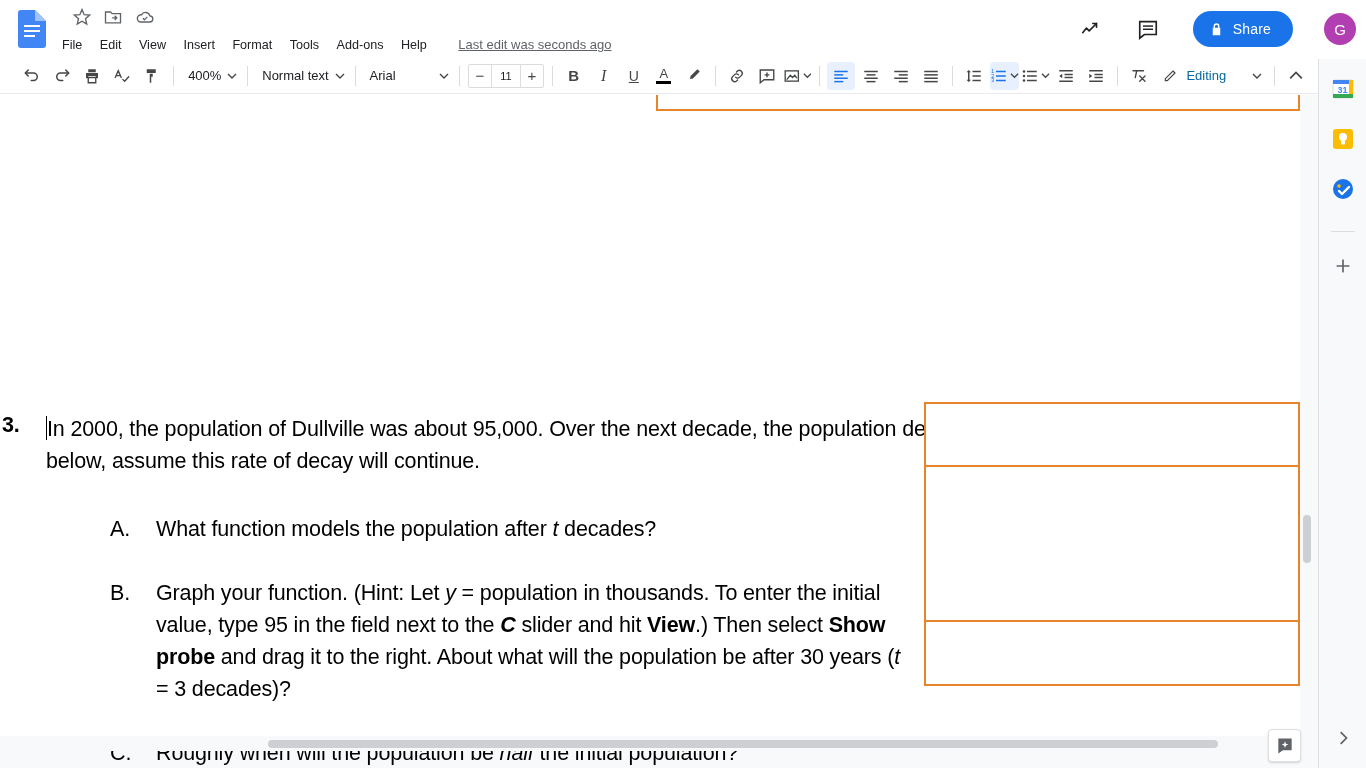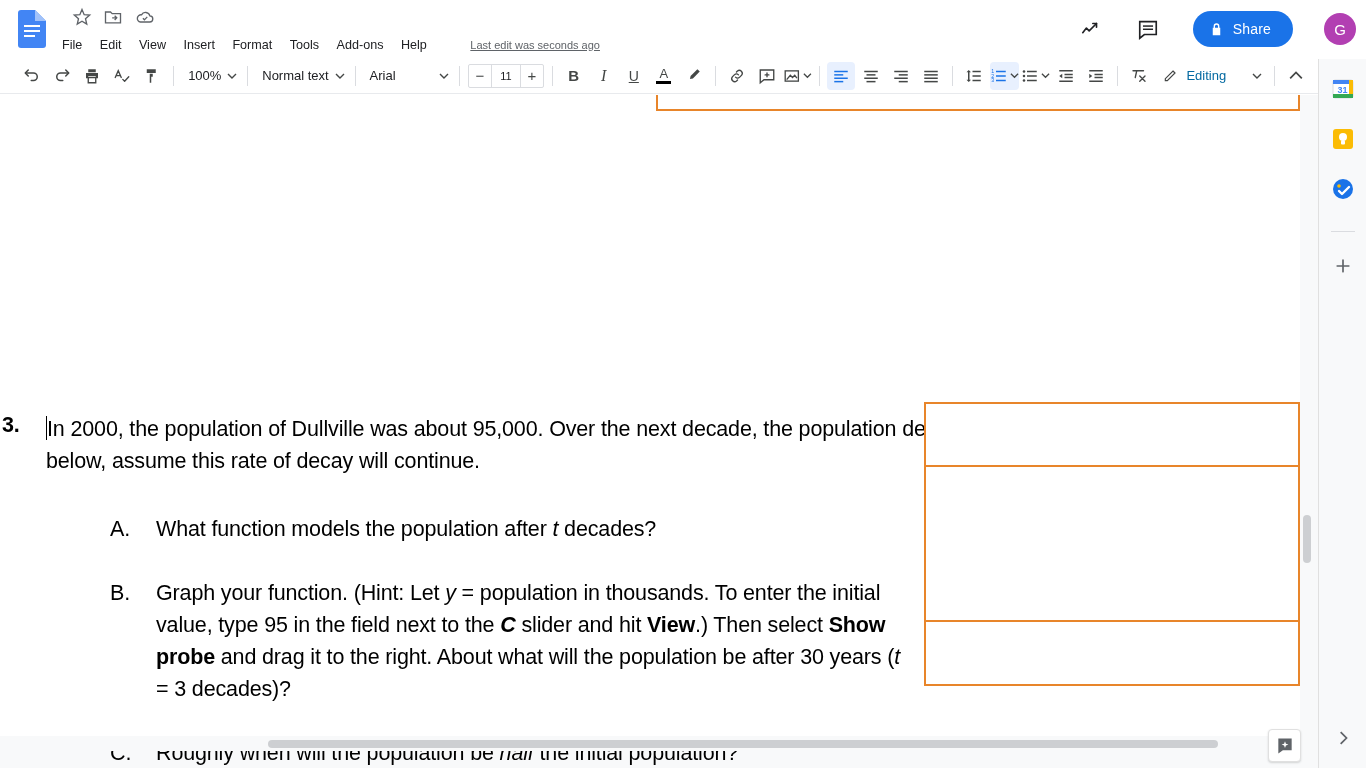--- a/index.html
+++ b/index.html
@@ -43,22 +43,22 @@
   .menu-item {
     display: inline-block;
     font-size: 12.6px; color: #202124;
     padding: 2px 7px 2px 6px;
     line-height: 18px; border-radius: 4px;
     cursor: pointer;
   }
   .menu-item:first-child { padding-left: 0; }
   .last-edit {
     display: inline-block;
-    font-size: 11px; color: #5f6368;
-    margin-left: 32px; text-decoration: underline;
+    font-size: 13px; color: #5f6368;
+    margin-left: 20px; text-decoration: underline;
     line-height: 18px; cursor: pointer;
   }
 
   .header-right {
     position: absolute; right: 10px; top: 9px;
     display: flex; align-items: center; gap: 17px;
   }
   .hr-icon {
     width: 40px; height: 40px; border-radius: 50%;
     display: flex; align-items: center; justify-content: center;
@@ -363,21 +363,21 @@
   <div class="tb-btn">
     <svg width="18" height="18" viewBox="0 0 24 24" fill="#444746">
       <path d="M5 3h12v5H5z"></path>
         <path d="M9 9h4v4h-2v8H9z"></path>
     </svg>
   </div>
 
   <div class="tb-sep"></div>
 
   <div class="tb-select zoom-sel">
-    <span>100%</span>
+    <span>400%</span>
     <span class="caret">
       <svg width="10" height="10" viewBox="0 0 10 10">
           <path d="M1 3l4 4 4-4" fill="none" stroke="#444746" stroke-width="1.4"></path>
         </svg>
     </span>
   </div>
 
   <div class="tb-sep"></div>
 
   <div class="tb-select style-sel">

